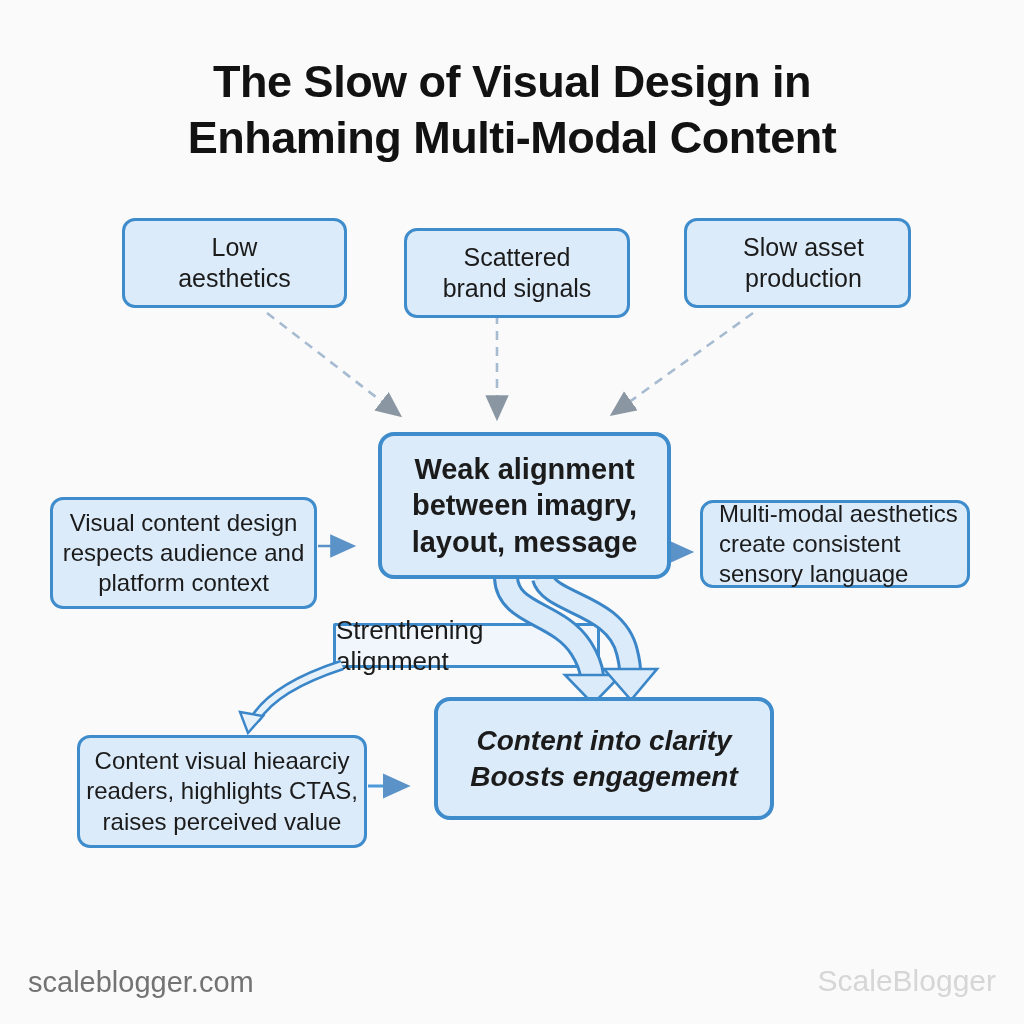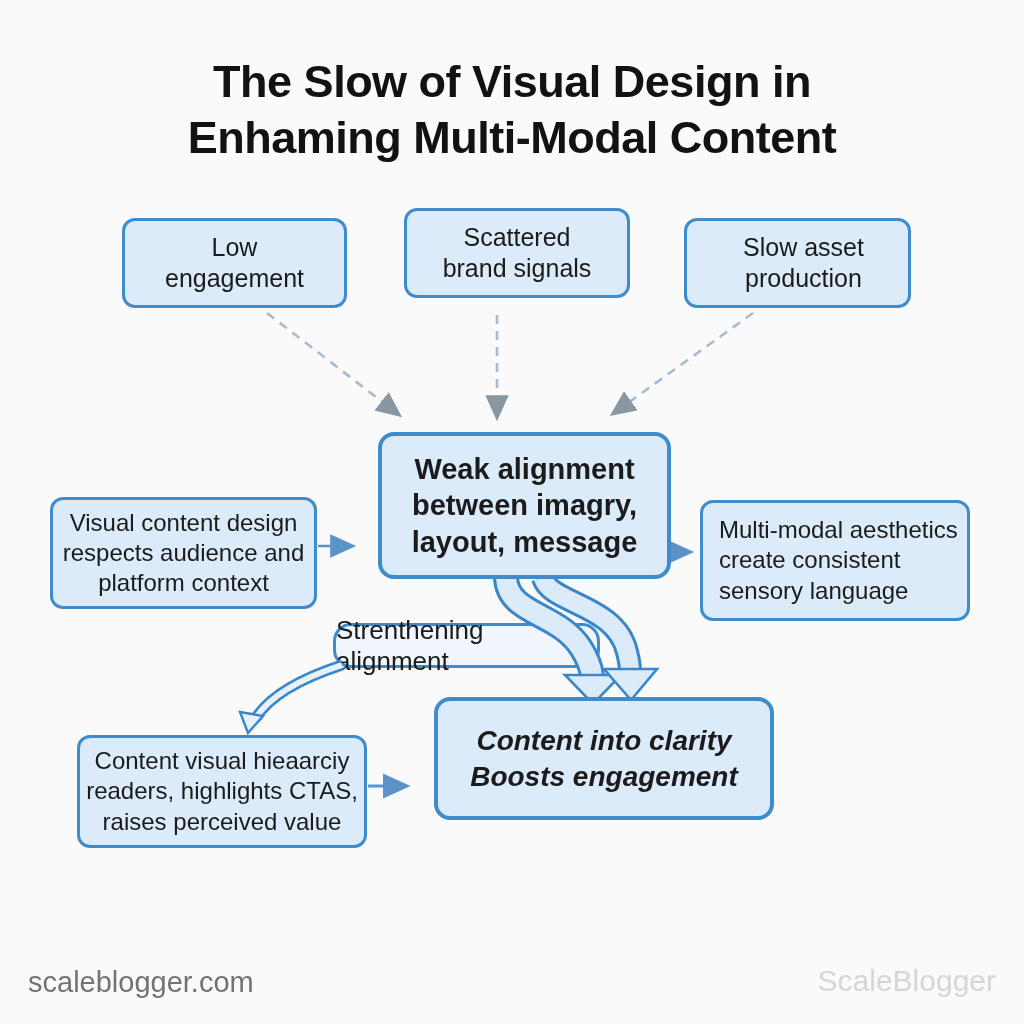--- a/index.html
+++ b/index.html
@@ -21,31 +21,31 @@
     position:absolute;z-index:4;box-sizing:border-box;
     background:#dcebf9;border:3px solid #3f8ccd;border-radius:13px;
     display:flex;align-items:center;justify-content:center;
     text-align:center;white-space:pre-line;
     font-size:25px;line-height:1.26;color:#1b1b1b;
   }
   .node.bold{font-weight:bold;}
   .node.thick{border-width:4px;border-radius:16px;margin-left:16px;}
   .band{
     position:absolute;z-index:2;box-sizing:border-box;
-    background:#f0f6fc;border:3px solid #3f8ccd;border-radius:18px;
+    background:#f0f6fc;border:3px solid #3f8ccd;border-radius:2px;
     display:flex;align-items:center;justify-content:center;
     font-size:26px;color:#1b1b1b;
   }
   .align-left{text-align:left;justify-content:flex-start;padding-left:16px;}
   #node-low{left:122px;top:218px;width:225px;height:90px;}
-  #node-scattered{left:404px;top:208px;width:226px;height:90px;}
+  #node-scattered{left:404px;top:228px;width:226px;height:90px;}
   #node-slow{left:684px;top:218px;width:227px;height:90px;padding-left:12px;}
   #node-central{left:362px;top:432px;width:293px;height:147px;font-size:29px;}
   #node-left{left:50px;top:497px;width:267px;height:112px;font-size:24px;}
-  #node-right{left:700px;top:500px;width:270px;height:121px;font-size:24px;}
+  #node-right{left:700px;top:500px;width:270px;height:88px;font-size:24px;}
   #band-align{left:333px;top:623px;width:267px;height:45px;}
   #node-bleft{left:77px;top:735px;width:290px;height:113px;font-size:24px;}
   #node-bottom{left:418px;top:697px;width:340px;height:123px;font-size:28px;font-style:italic;}
   .footer{
     position:absolute;z-index:2;font-size:29px;color:#737373;
   }
   #footer-left{left:28px;top:966px;}
   #footer-right{right:28px;top:964px;font-size:30px;color:#d6d6d6;}
 </style>
 </head>
@@ -85,21 +85,21 @@
     <path d="M342,665 C296,680 268,698 255,719" stroke="#3a86c8" stroke-width="11" fill="none"></path>
     <path d="M342,665 C296,680 268,698 255,719" stroke="#e7f1fa" stroke-width="6" fill="none"></path>
     <polygon points="240,712 263,716 248,733" fill="#e7f1fa" stroke="#3a86c8" stroke-width="2.4"></polygon>
   </g>
 </svg>
 
 <div class="title">The Slow of Visual Design in
 Enhaming Multi-Modal Content</div>
 
 <div class="node" id="node-low">Low
-engagement</div>
+aesthetics</div>
 <div class="node" id="node-scattered">Scattered
 brand signals</div>
 <div class="node" id="node-slow">Slow asset
 production</div>
 <div class="node bold thick" id="node-central">Weak alignment
 between imagry,
 layout, message</div>
 <div class="node" id="node-left">Visual content design
 respects audience and
 platform context</div>

